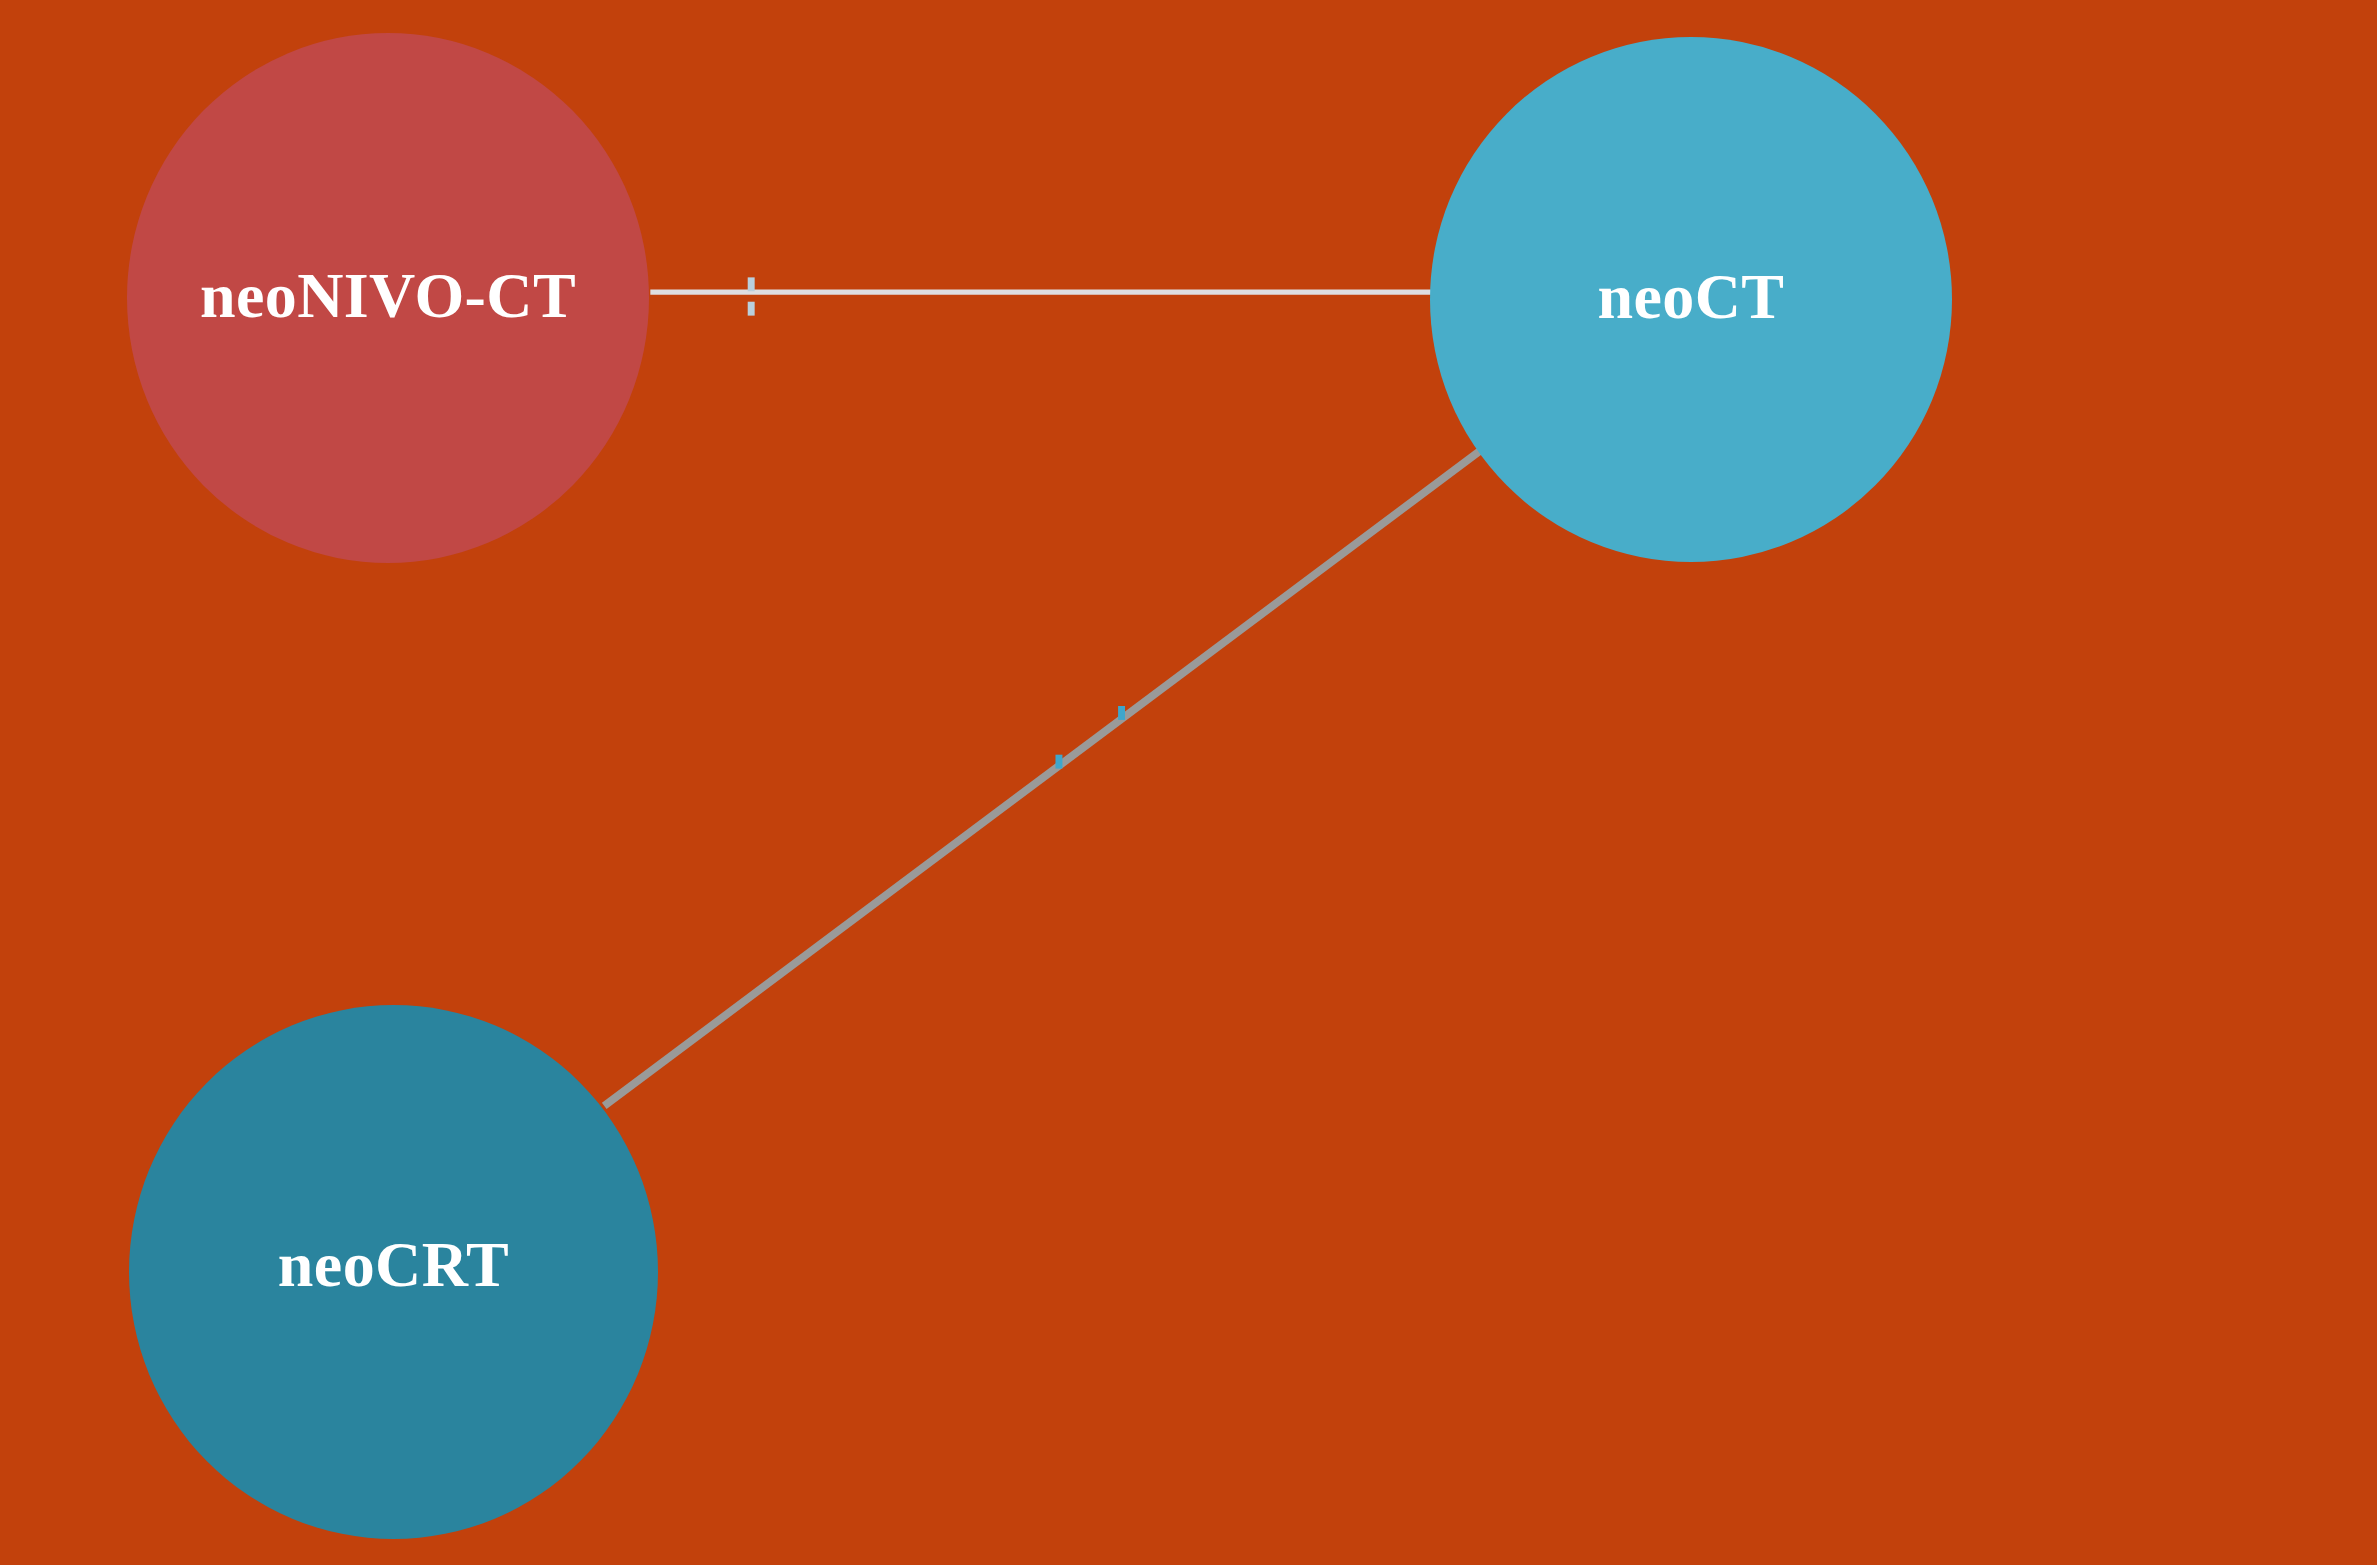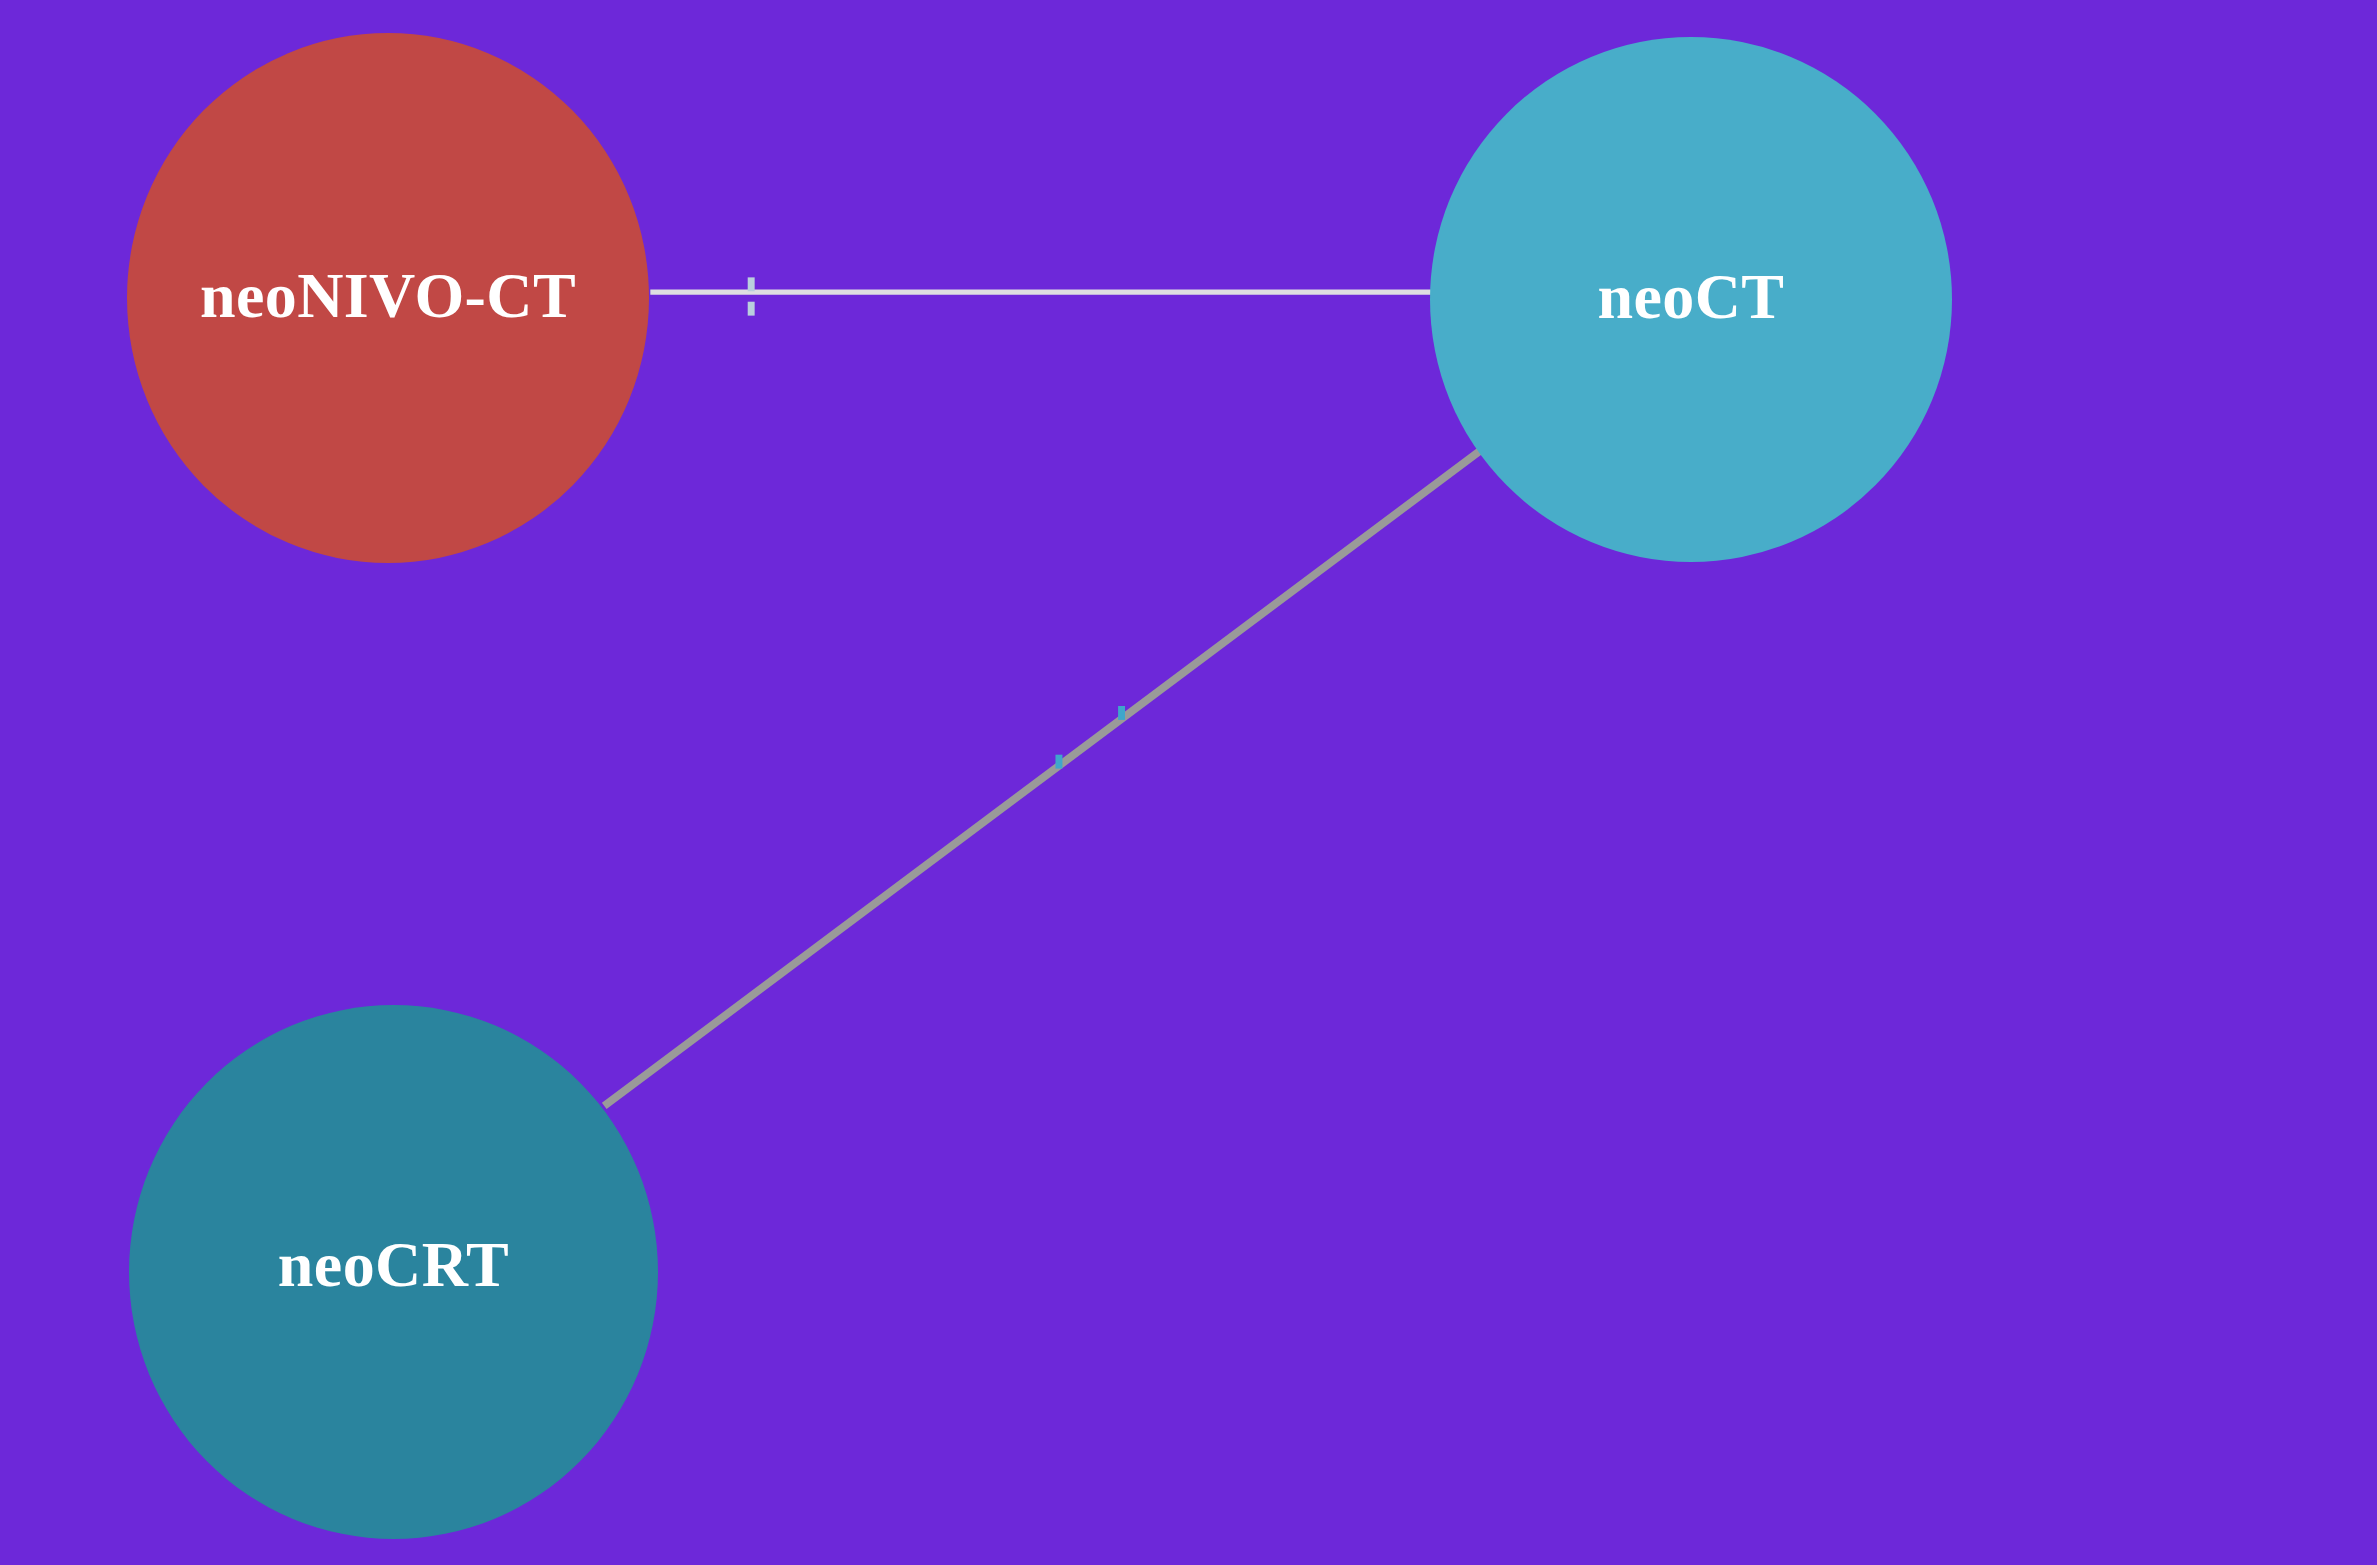--- a/index.html
+++ b/index.html
@@ -74,21 +74,21 @@
   }
   #node-neocrt .node-label {
     font-size: 64px;
     transform: translateY(-19px);
     margin-top: 24px;
   }
 </style>
 </head>
 <body style="background: rgb(255, 255, 255);">
 
-<div id="network-plot" style="background: #6d28d9;">
+<div id="network-plot" style="background: #c2410c;">
 
   <svg id="edge-layer" viewBox="0 0 2734 1800">
     <line id="svg-edge-0" x1="748" y1="336" x2="1648" y2="336" stroke="#dedee1" stroke-width="6" stroke-linecap="butt"></line>
     <line id="svg-edge-1" x1="1703" y1="518" x2="695" y2="1272" stroke="#9a9a99" stroke-width="9" stroke-linecap="butt"></line>
     <g id="svg-edge-markers">
         <rect x="1214" y="868" width="8" height="16" fill="#3fa6cb"></rect>
         <rect x="1286" y="812" width="8" height="16" fill="#3fa6cb"></rect>
         <rect x="860" y="319" width="8" height="16" fill="#b9cfdd"></rect>
         <rect x="860" y="347" width="8" height="16" fill="#b9cfdd"></rect>
       </g>

